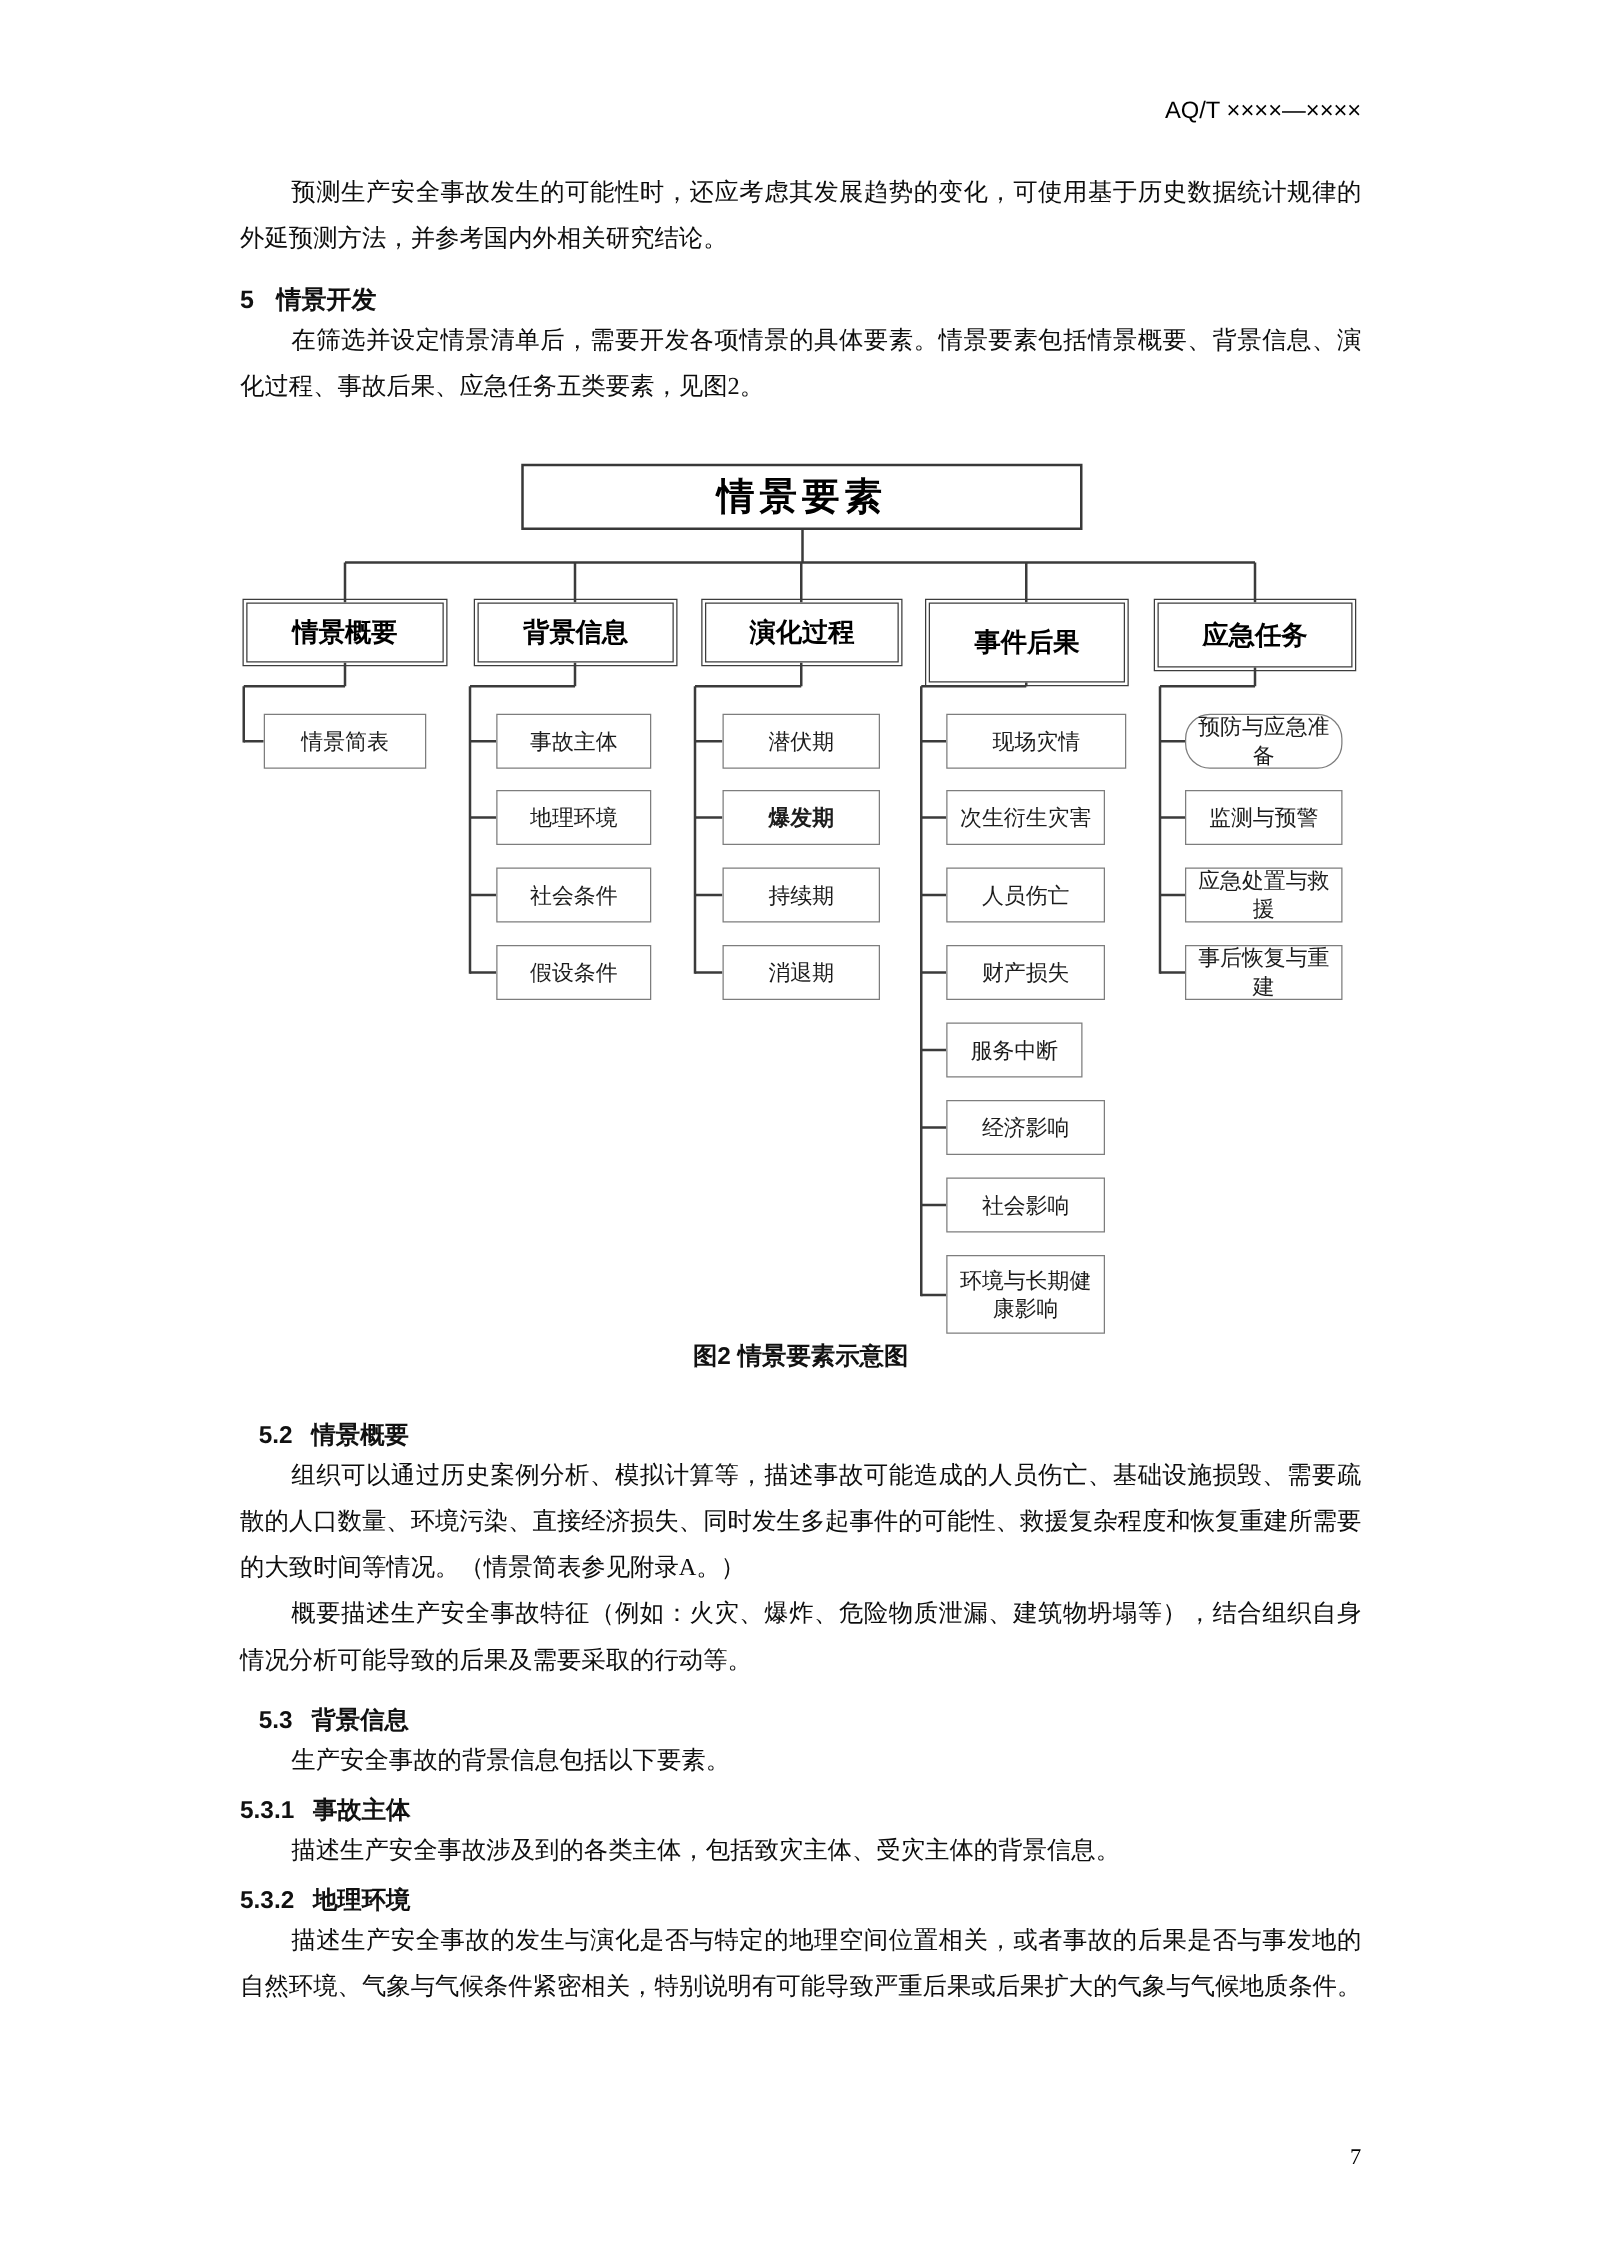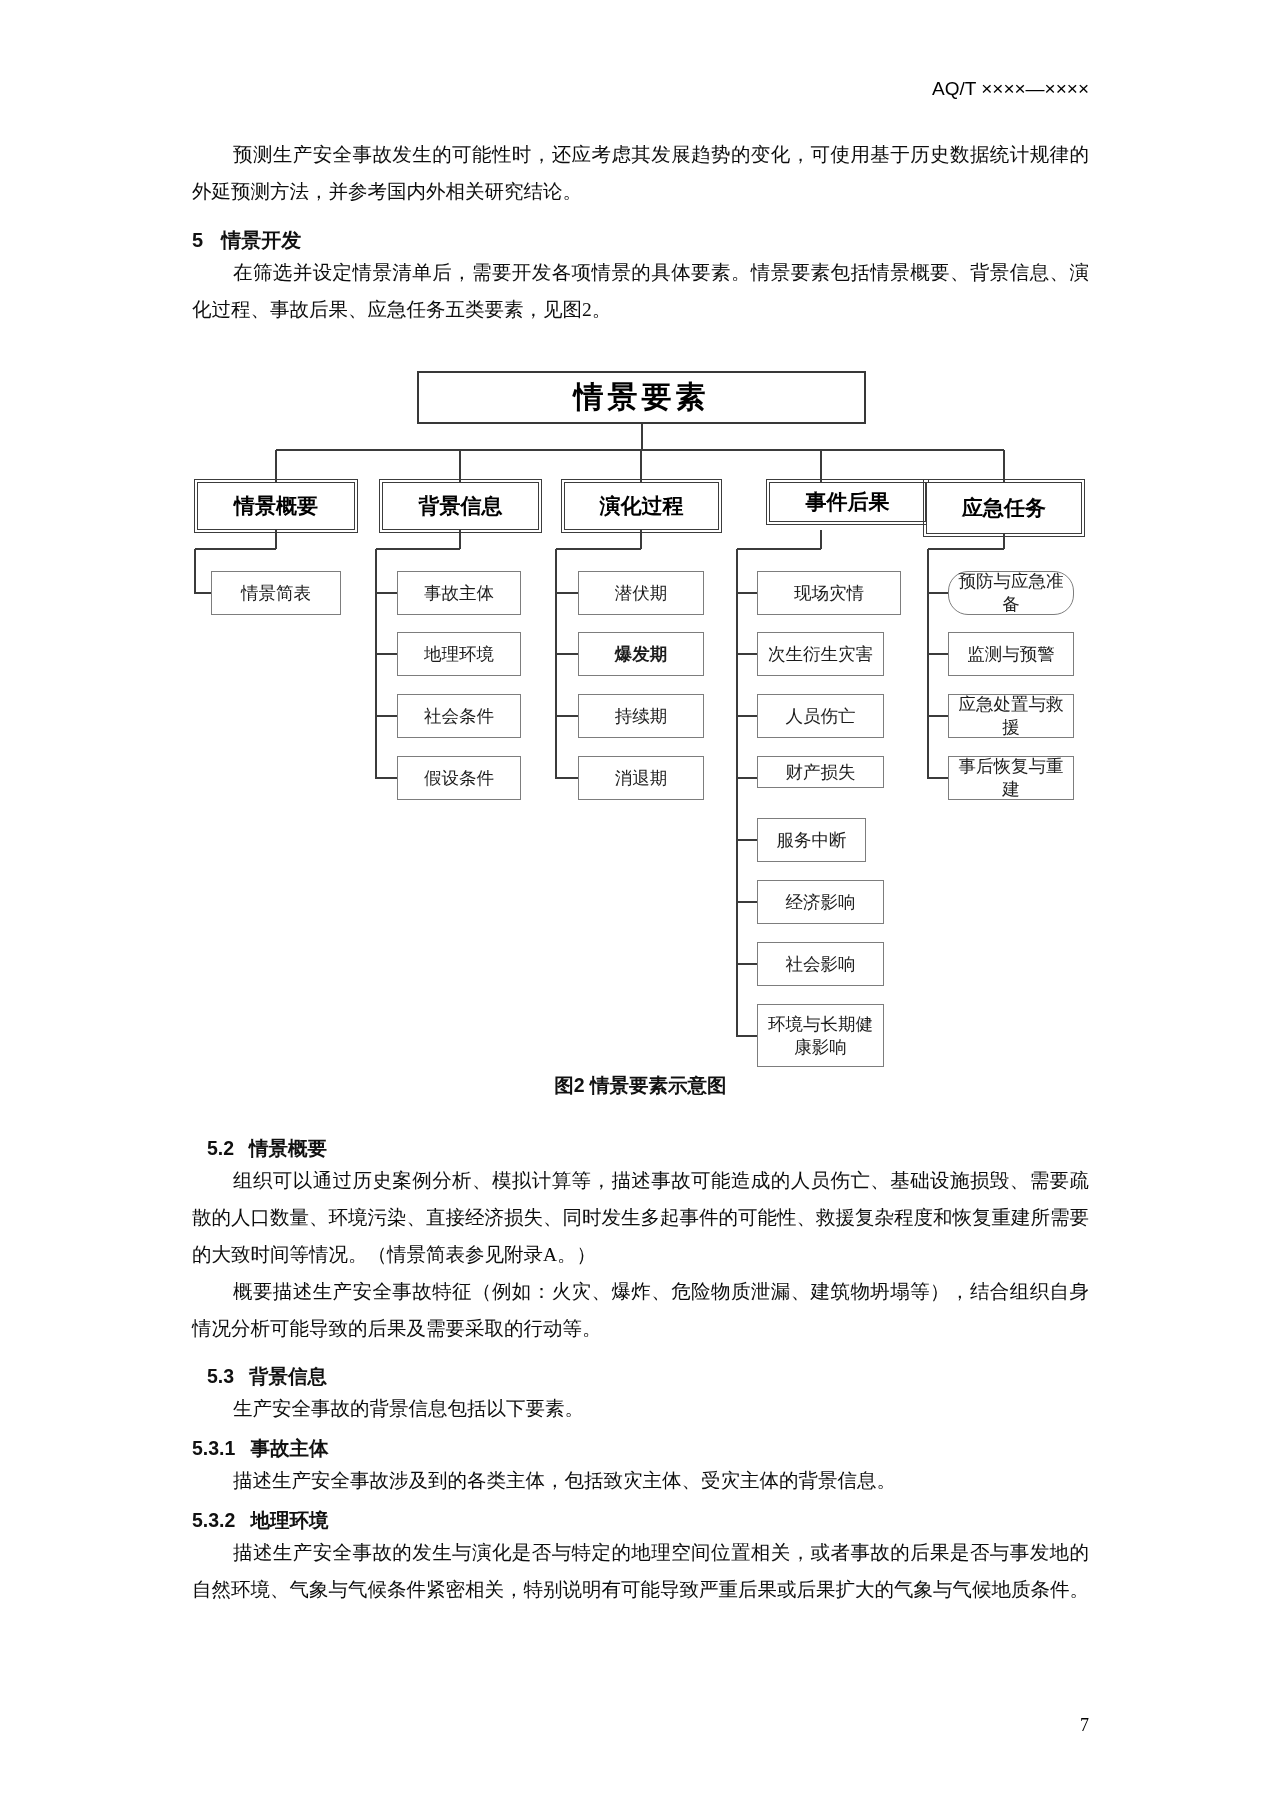--- a/index.html
+++ b/index.html
@@ -169,30 +169,30 @@
         <div class="dbox n3" style="left: 386px; top: 212px; width: 126px; height: 44px;">潜伏期</div>
         <div class="hl" style="left: 364px; top: 233px; width: 22px;"></div>
         <div class="dbox n3" style="left: 386px; top: 273px; width: 126px; height: 44px; font-weight: bold;">爆发期</div>
         <div class="hl" style="left: 364px; top: 294px; width: 22px;"></div>
         <div class="dbox n3" style="left: 386px; top: 335px; width: 126px; height: 44px;">持续期</div>
         <div class="hl" style="left: 364px; top: 356px; width: 22px;"></div>
         <div class="dbox n3" style="left: 386px; top: 397px; width: 126px; height: 44px;">消退期</div>
         <div class="hl" style="left: 364px; top: 418px; width: 22px;"></div>
         <div class="vl" style="left: 363px; top: 190px; height: 230px;"></div>
         <div class="vl" style="left: 628px; top: 91px; height: 32px;"></div>
-        <div class="dbox n2" style="left: 577px; top: 123px; width: 157px; height: 40px;">事件后果</div>
+        <div class="dbox n2" style="left: 551px; top: 123px; width: 157px; height: 64px;">事件后果</div>
         <div class="vl" style="left: 628px; top: 171px; height: 19px;"></div>
         <div class="hl" style="left: 545px; top: 189px; width: 84px;"></div>
         <div class="dbox n3" style="left: 565px; top: 212px; width: 144px; height: 44px;">现场灾情</div>
         <div class="hl" style="left: 545px; top: 233px; width: 20px;"></div>
         <div class="dbox n3" style="left: 565px; top: 273px; width: 127px; height: 44px;">次生衍生灾害</div>
         <div class="hl" style="left: 545px; top: 294px; width: 20px;"></div>
         <div class="dbox n3" style="left: 565px; top: 335px; width: 127px; height: 44px;">人员伤亡</div>
         <div class="hl" style="left: 545px; top: 356px; width: 20px;"></div>
-        <div class="dbox n3" style="left: 565px; top: 397px; width: 127px; height: 32px;">财产损失</div>
+        <div class="dbox n3" style="left: 565px; top: 397px; width: 127px; height: 44px;">财产损失</div>
         <div class="hl" style="left: 545px; top: 418px; width: 20px;"></div>
         <div class="dbox n3" style="left: 565px; top: 459px; width: 109px; height: 44px;">服务中断</div>
         <div class="hl" style="left: 545px; top: 480px; width: 20px;"></div>
         <div class="dbox n3" style="left: 565px; top: 521px; width: 127px; height: 44px;">经济影响</div>
         <div class="hl" style="left: 545px; top: 542px; width: 20px;"></div>
         <div class="dbox n3" style="left: 565px; top: 583px; width: 127px; height: 44px;">社会影响</div>
         <div class="hl" style="left: 545px; top: 604px; width: 20px;"></div>
         <div class="dbox n3" style="left: 565px; top: 645px; width: 127px; height: 63px;">环境与长期健康影响</div>
         <div class="hl" style="left: 545px; top: 675.5px; width: 20px;"></div>
         <div class="vl" style="left: 544px; top: 190px; height: 487.5px;"></div>

